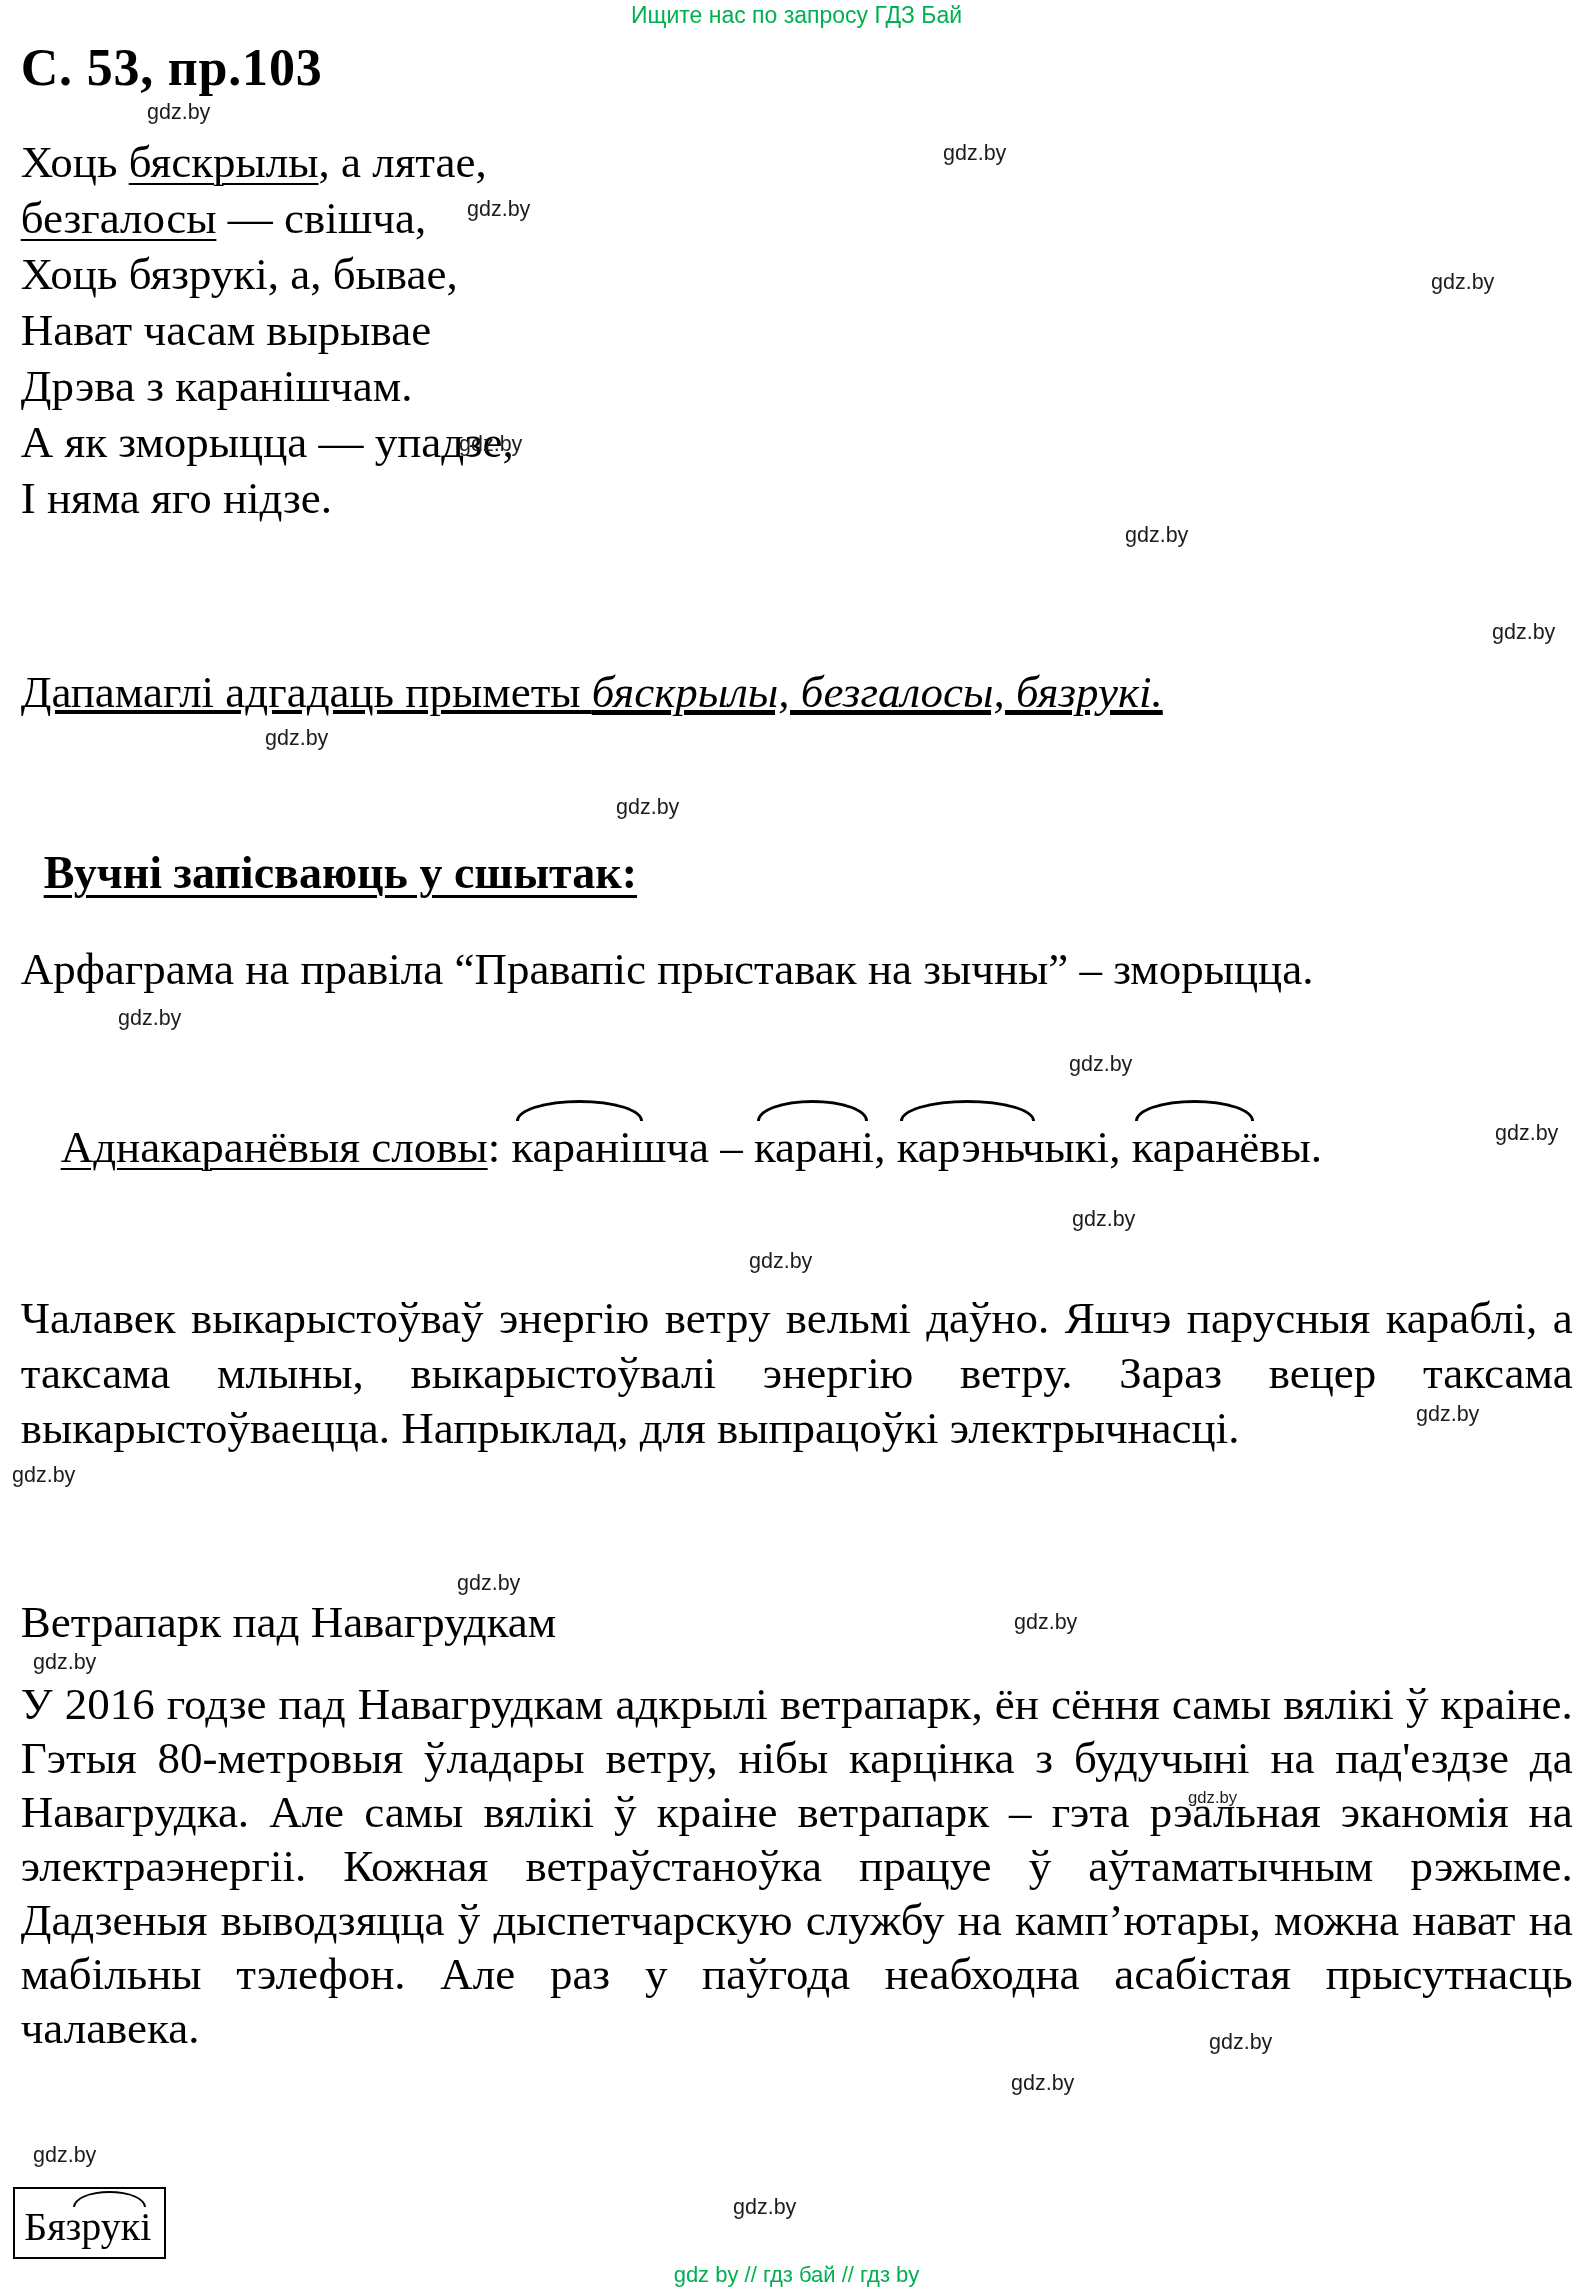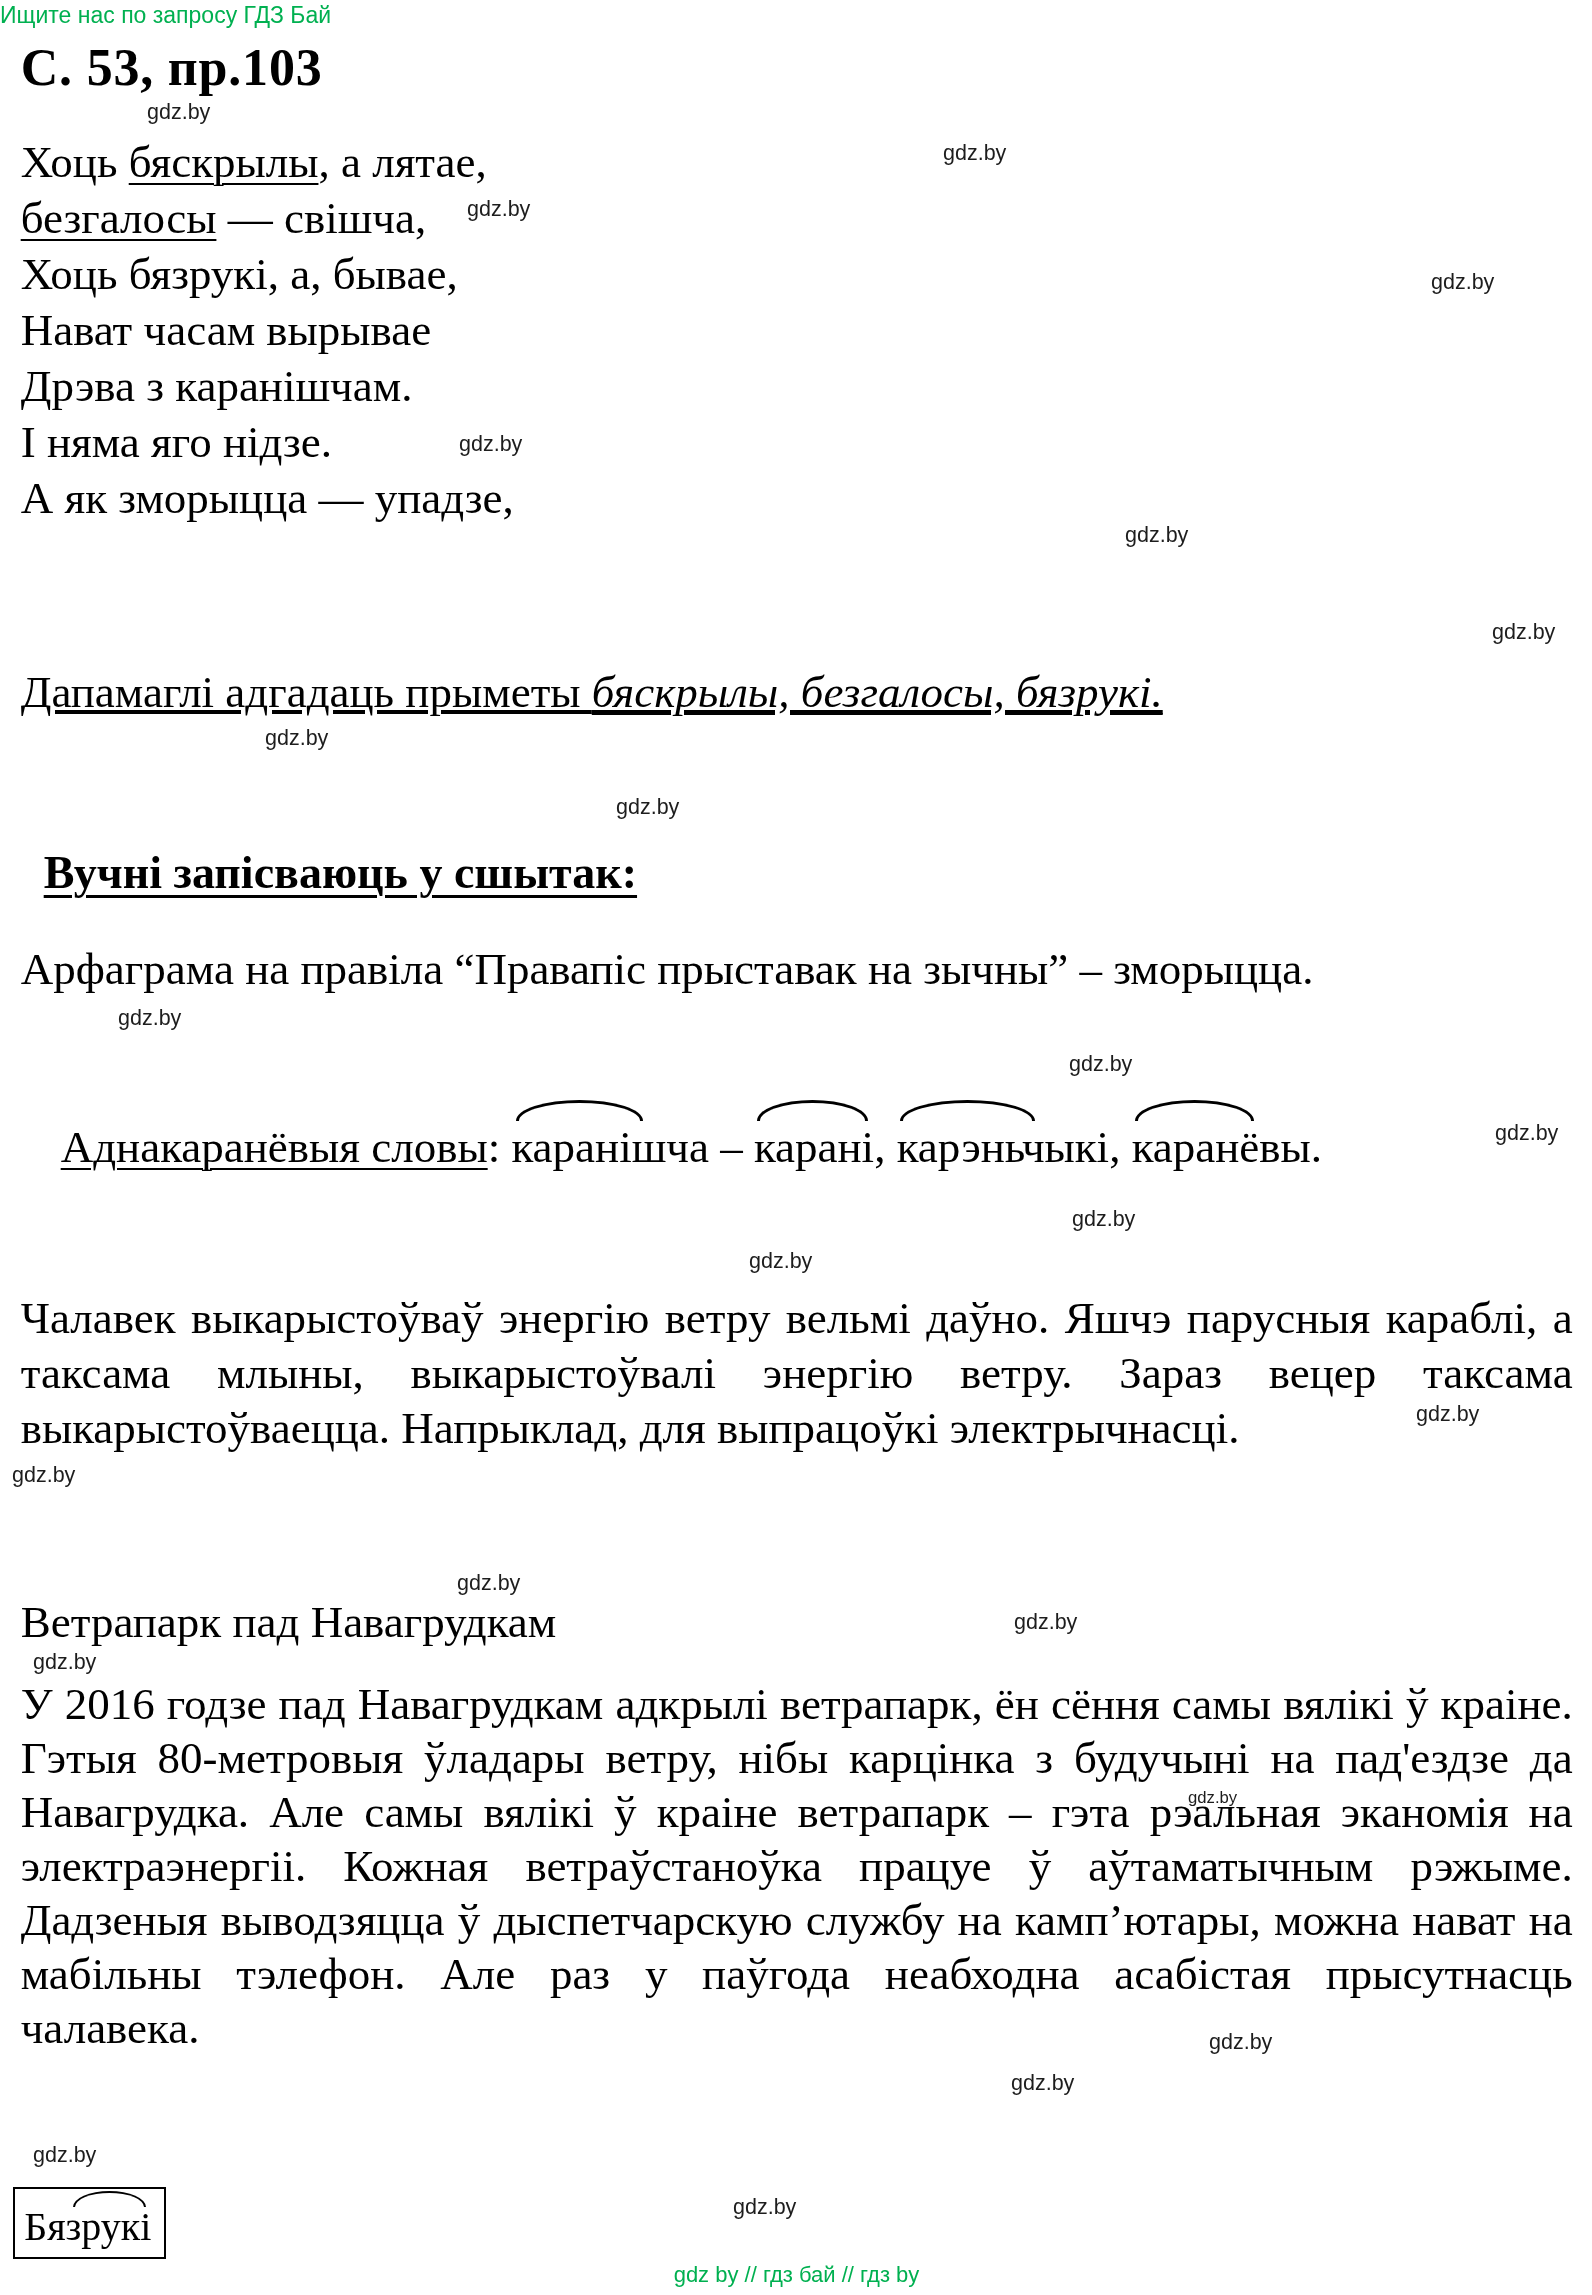--- a/index.html
+++ b/index.html
@@ -9,21 +9,21 @@
     font-family:"Liberation Serif", serif; color:#000;
   }
   
   .wm {
     position:absolute; font-family:"Liberation Sans", sans-serif;
     font-size:21.5px; color:#1d1d1d; white-space:nowrap;
   }
   .wm-small { font-size:16.7px; }
   
   .header-note {
-    position:absolute; top:1.6px; left:0; width:100%; text-align:left;
+    position:absolute; top:1.6px; left:0; width:100%; text-align:center;
     font-family:"Liberation Sans", sans-serif; font-size:23px; color:#00b050;
   }
   .footer-note {
     position:absolute; top:2262px; left:0; width:100%; text-align:center;
     font-family:"Liberation Sans", sans-serif; font-size:22px; color:#00b050;
   }
   .title {
     position:absolute; left:20.7px; top:38px;
     font-size:52px; font-weight:bold; letter-spacing:0.8px;
   }
@@ -79,22 +79,22 @@
 <div class="header-note">Ищите нас по запросу ГДЗ Бай</div>
 
 <div class="title">С. 53, пр.103</div>
 
 <div class="poem">
   <div class="poem-line"><span>Хоць </span><span class="u">бяскрылы</span><span>, а лятае,</span></div>
   <div class="poem-line"><span class="u">безгалосы</span><span> — свішча,</span></div>
   <div class="poem-line">Хоць бязрукі, а, бывае,</div>
   <div class="poem-line">Нават часам вырывае</div>
   <div class="poem-line">Дрэва з каранішчам.</div>
+  <div class="poem-line">А як зморыцца — упадзе,</div>
   <div class="poem-line">І няма яго нідзе.</div>
-  <div class="poem-line">А як зморыцца — упадзе,</div>
 </div>
 
 <div class="hint"><span>Дапамаглі адгадаць прыметы </span><span class="emph">бяскрылы, безгалосы, бязрукі.</span></div>
 
 <div class="nb-heading">Вучні запісваюць у сшытак:</div>
 
 <div class="orthogram">Арфаграма на правіла “Правапіс прыставак на зычны” – зморыцца.</div>
 
 <div class="rootline">
   <span class="u">Аднакаранёвыя словы</span><span>: </span><span class="arcword"><span class="arc arc-w1"></span><span>каранішча</span></span><span> – </span><span class="arcword"><span class="arc arc-w2"></span><span>карані</span></span><span>, </span><span class="arcword"><span class="arc arc-w3"></span><span>карэньчыкі</span></span><span>, </span><span class="arcword"><span class="arc arc-w4"></span><span>каранёвы</span></span><span>.</span>

